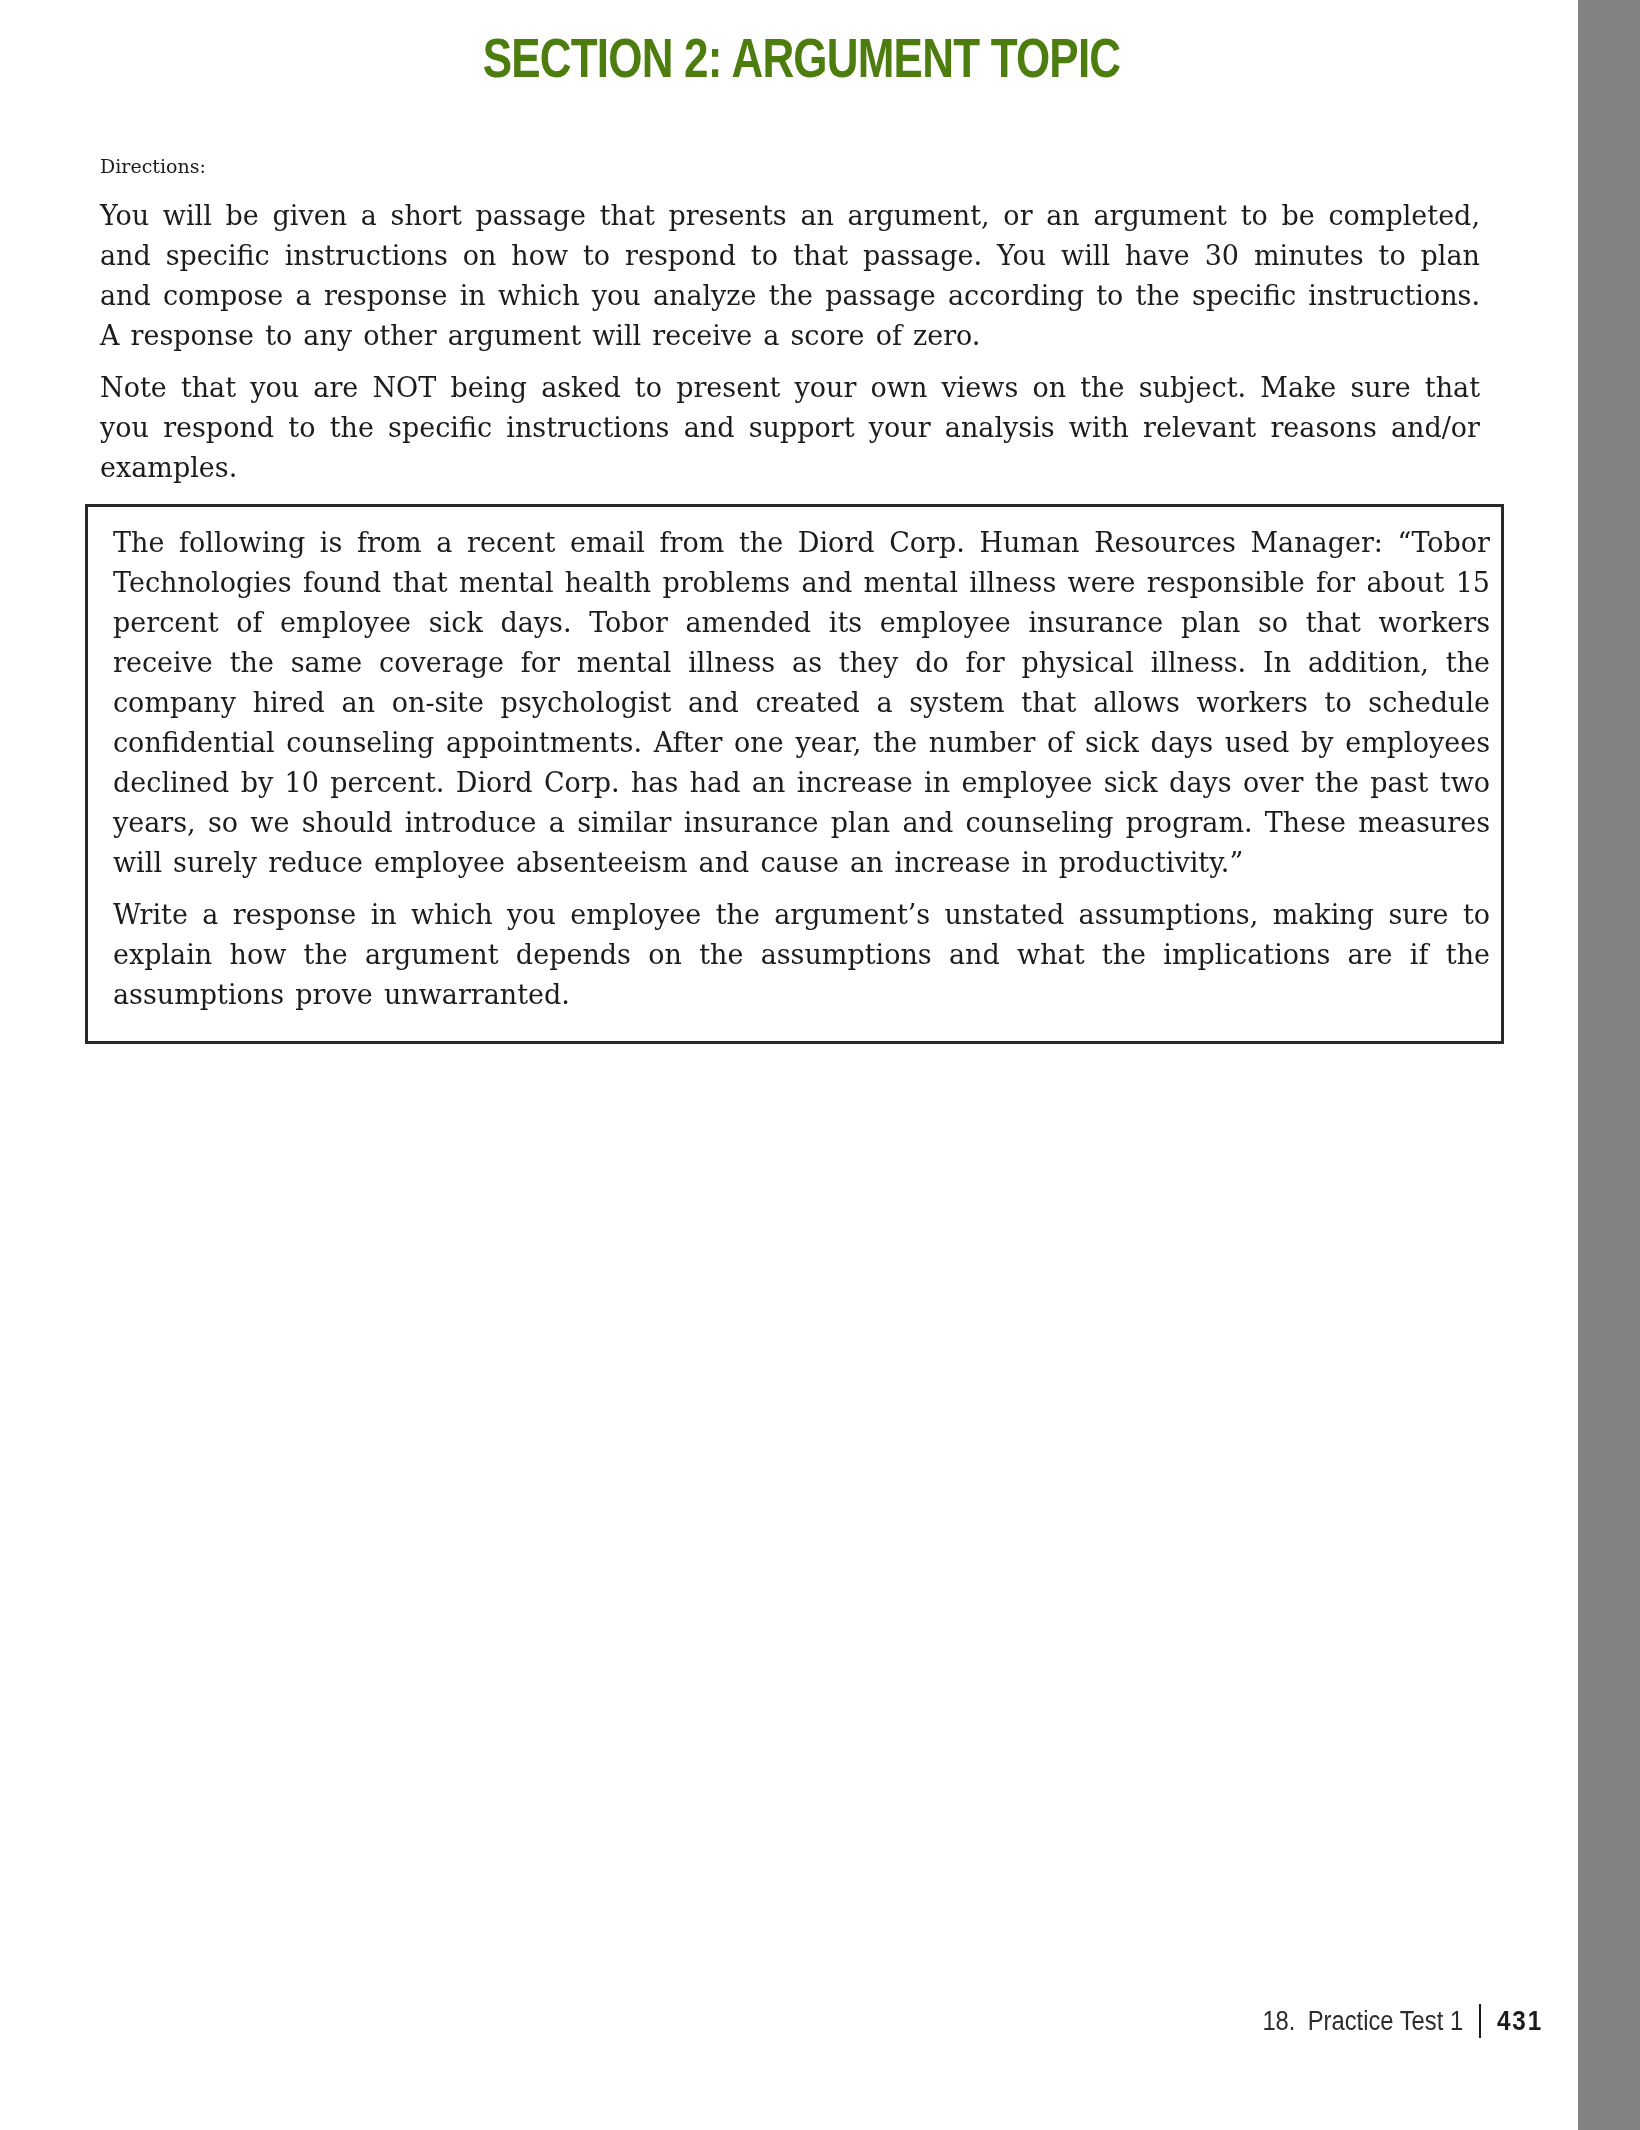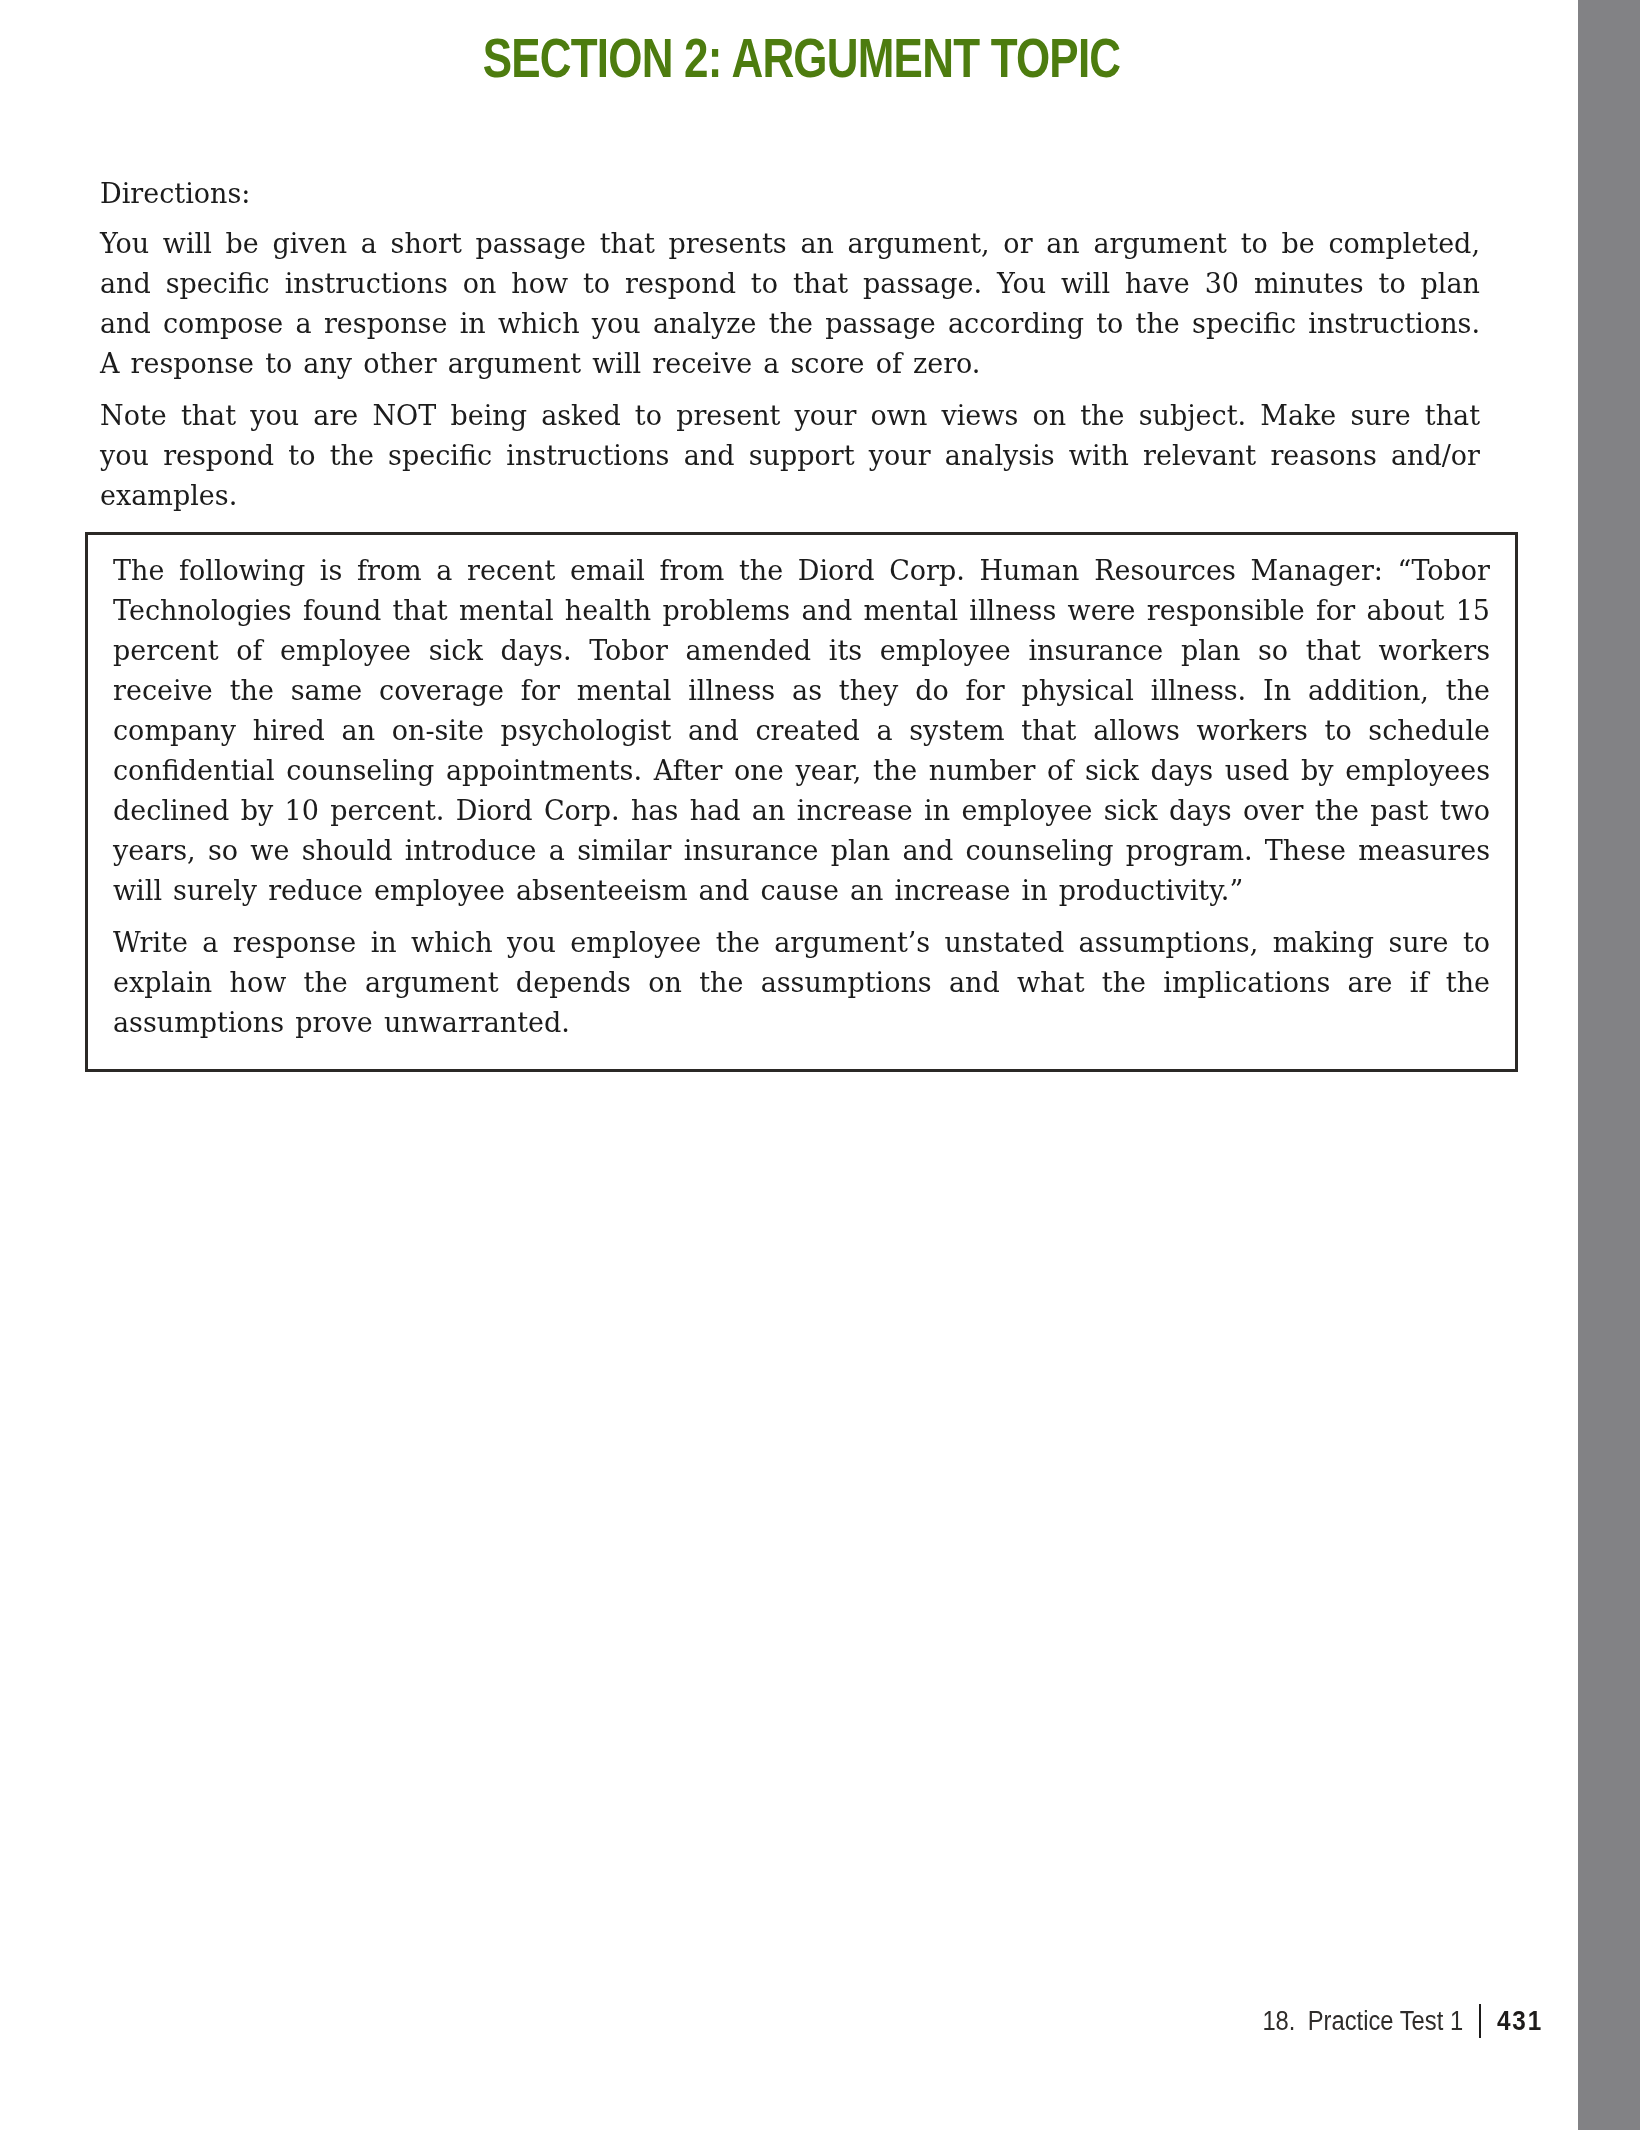--- a/index.html
+++ b/index.html
@@ -39,37 +39,37 @@
     letter-spacing: -1px;
     color: #4d7c0f;
     white-space: nowrap;
   }
   .title .condensed {
     display: inline-block;
     transform: scale(0.80, 1.02);
     transform-origin: center bottom;
   }
   .directions-label {
-    margin: 86px 0 0 15px;
-    font-size: 27px;
+    margin: 58px 0 0 15px;
+    font-size: 19px;
     line-height: 36px;
   }
   .body-para {
     margin: 12px 0 0 15px;
     width: 1380px;
     font-size: 27px;
     line-height: 40px;
     text-align: justify;
     word-spacing: 2.5px;
   }
   .prompt-box {
     margin-top: 16px;
     width: 1377px;
     border: 3px solid var(--box_border, #2b2926);
-    padding: 16px 25px 26px 25px;
+    padding: 16px 11px 26px 25px;
   }
   .prompt-box .body-para {
     margin-left: 0;
     width: auto;
   }
   .footer {
     position: absolute;
     top: 2004px;
     right: 92px;
     display: flex;

